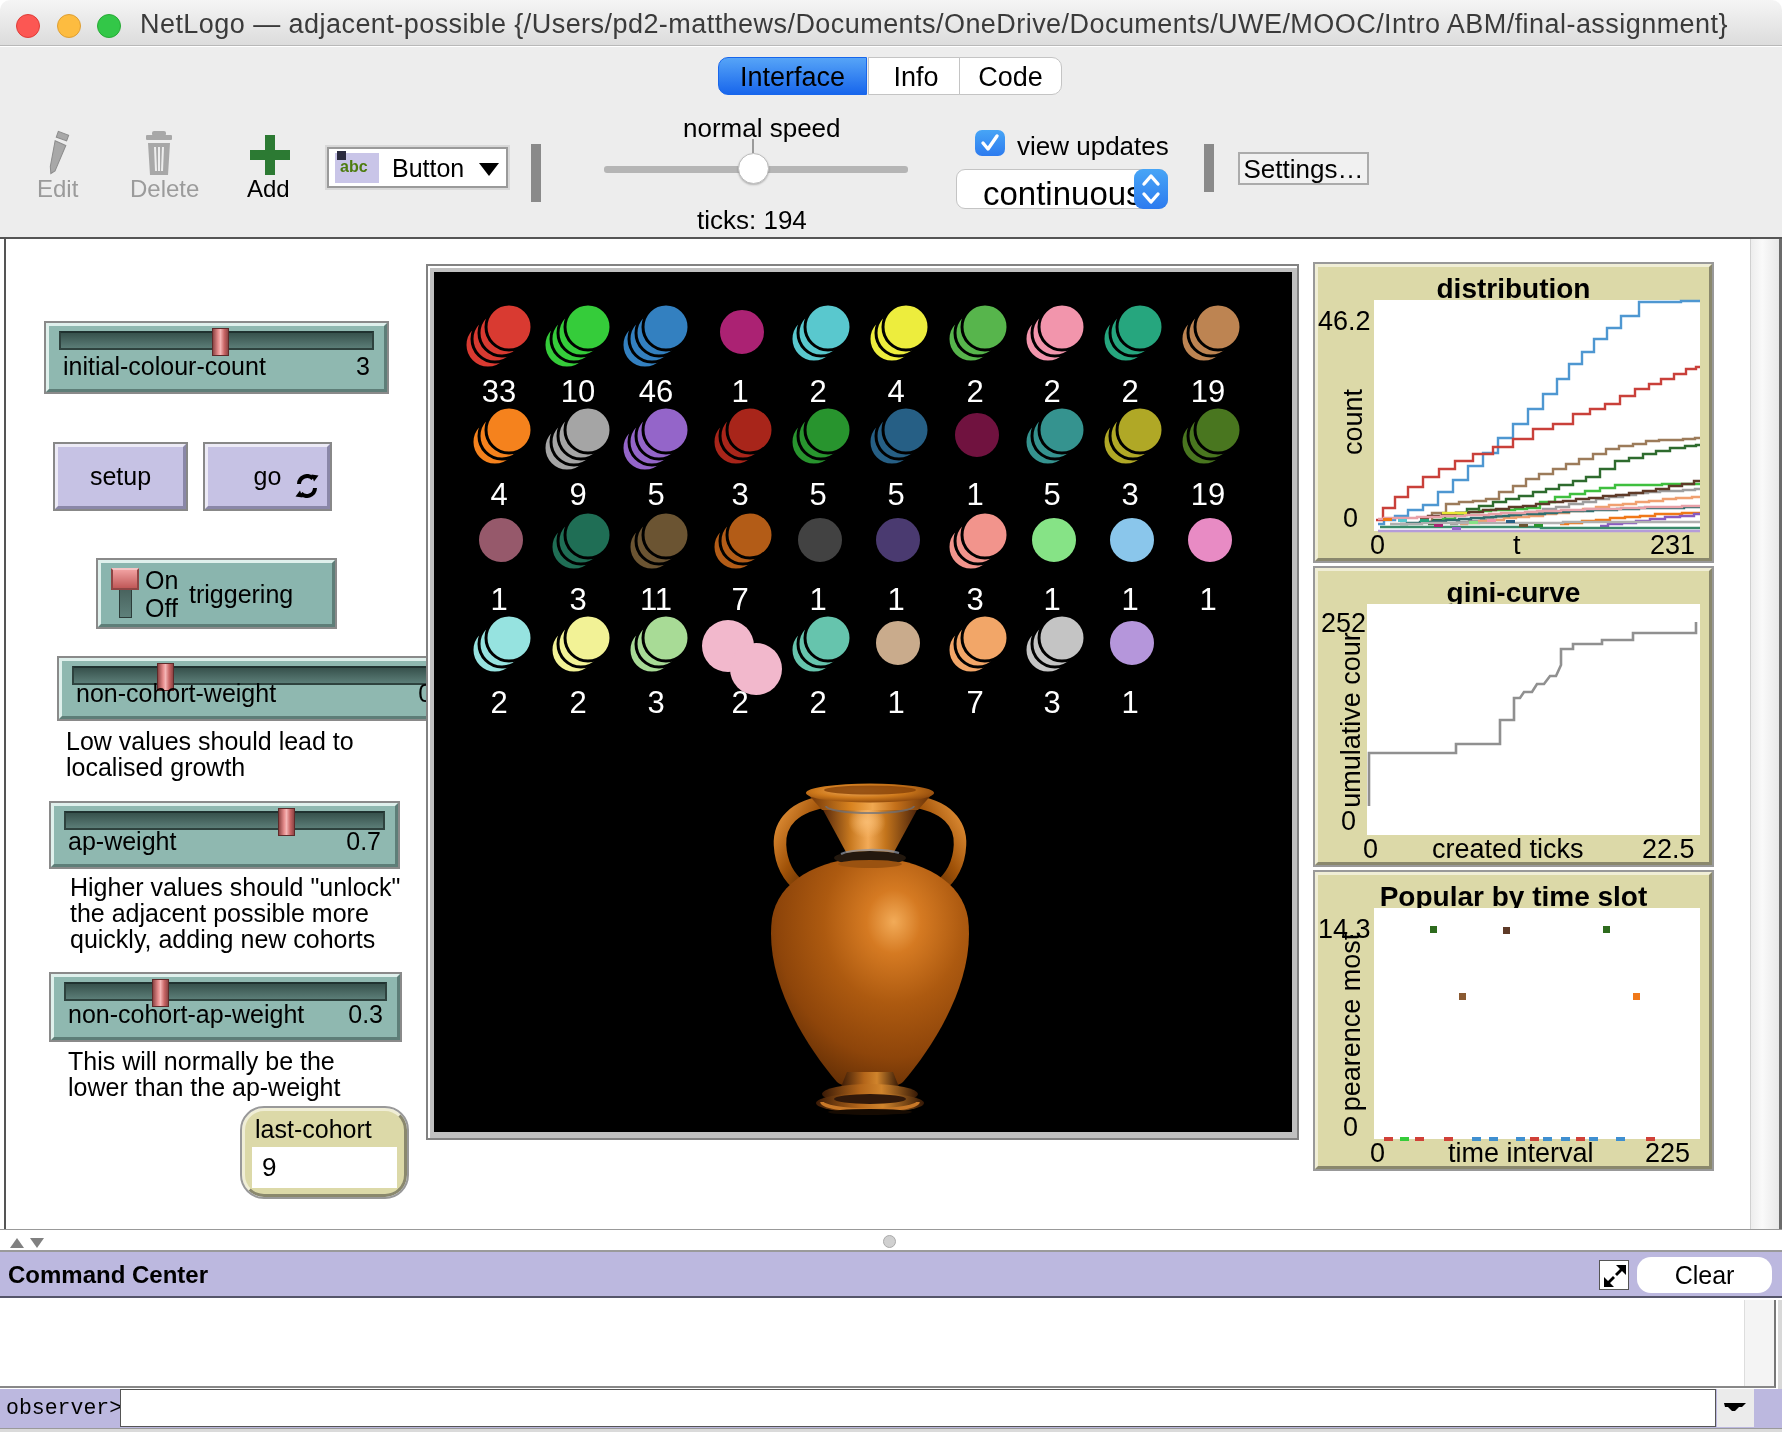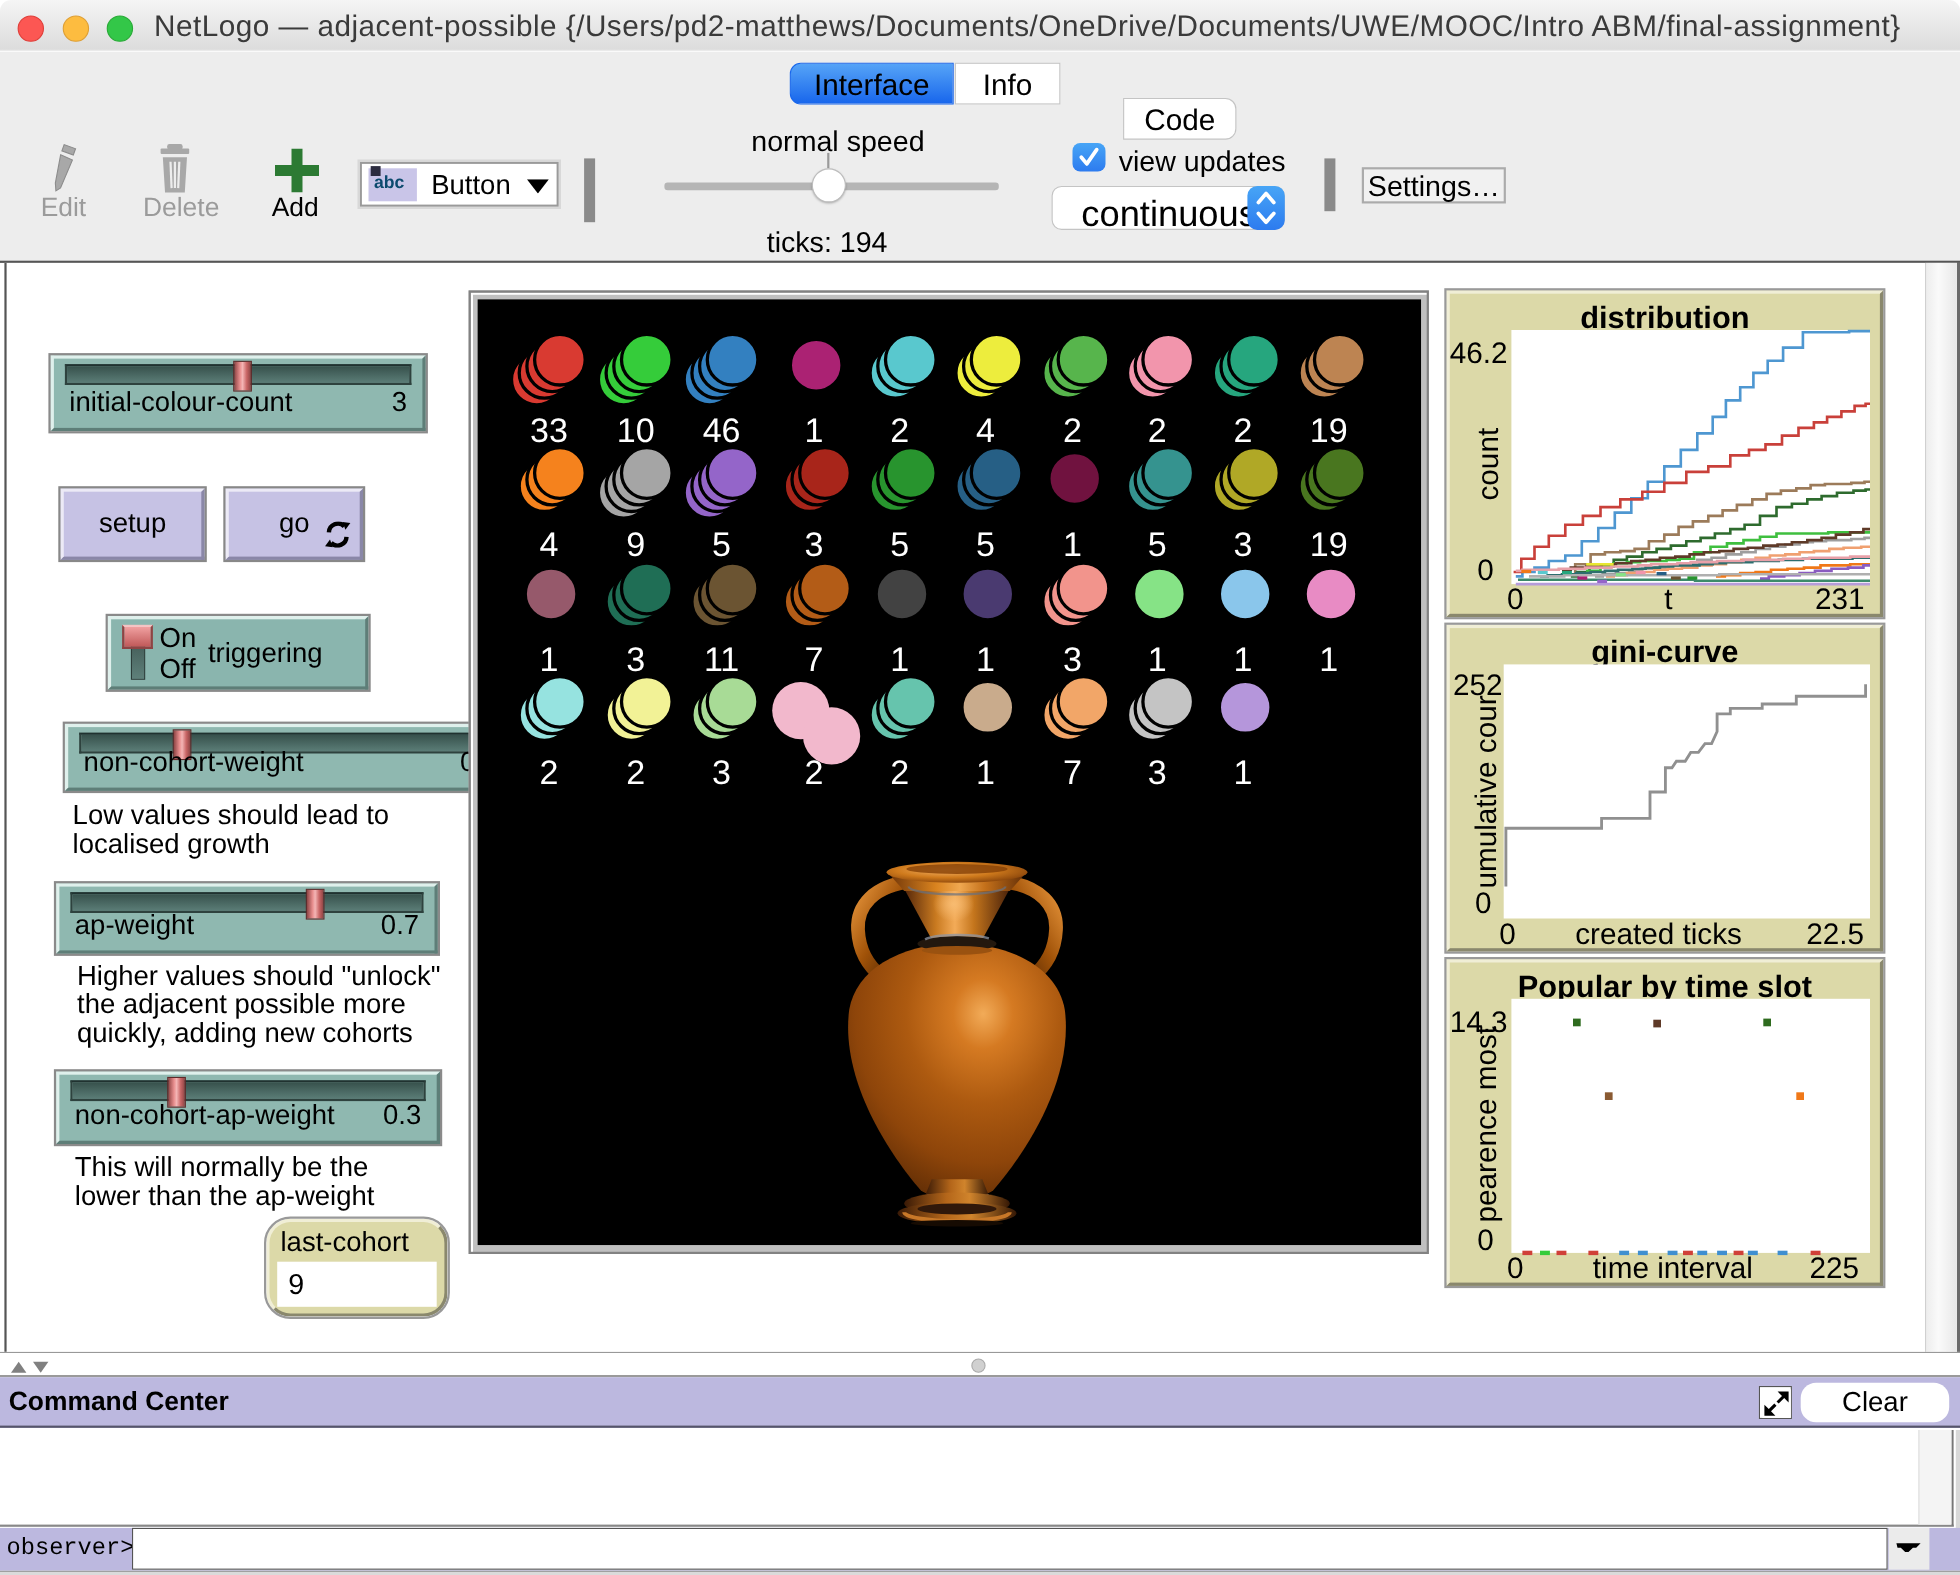--- a/index.html
+++ b/index.html
@@ -37,21 +37,21 @@
 <div id="rborder"></div>
 <div id="titlebar">
   <div class="light" style="left:16px; background:#fc5753; border:1px solid #df3d38;"></div>
   <div class="light" style="left:57px; background:#fdbc40; border:1px solid #de9f34;"></div>
   <div class="light" style="left:97px; background:#33c748; border:1px solid #27aa35;"></div>
   <div id="wintitle">NetLogo — adjacent-possible {/Users/pd2-matthews/Documents/OneDrive/Documents/UWE/MOOC/Intro ABM/final-assignment}</div>
 </div>
 <div id="toolbar">
   <div class="tab" style="left:718px; width:149px; background:linear-gradient(#56a4f7,#1866ec); border-color:#1866ec; border-radius:10px 0 0 10px;">Interface</div>
   <div class="tab" style="left:868px; width:96px;">Info</div>
-  <div class="tab" style="left:1021px; width:103px; border-radius:0 10px 10px 0;margin-top:32px;">Code</div>
+  <div class="tab" style="left:959px; width:103px; border-radius:0 10px 10px 0;">Code</div>
 
   <svg class="abs" style="left:44px; top:82px;" width="36" height="50" viewBox="0 0 36 50">
     <g fill="#a8a8a8" stroke="#8c8c8c" stroke-width="1">
       <rect x="13" y="4" width="11" height="6" transform="rotate(20 18 7)"></rect>
       <path d="M 10 12 L 21 16 L 12 42 L 8 45 L 7 38 Z" transform="rotate(4 14 28)"></path>
     </g>
   </svg>
   <div class="toolico-label" style="left:37px; top:128px;">Edit</div>
   <svg class="abs" style="left:144px; top:84px;" width="30" height="46" viewBox="0 0 30 46">
     <g fill="#a8a8a8">
@@ -66,21 +66,21 @@
       </g>
   </svg>
   <div class="toolico-label" style="left:130px; top:128px;">Delete</div>
   <svg class="abs" style="left:250px; top:88px;" width="40" height="40" viewBox="0 0 40 40">
     <path d="M 15 0 h 10 v 15 h 15 v 10 h -15 v 15 h -10 v -15 h -15 v -10 h 15 Z" fill="#2c7a33"></path>
   </svg>
   <div class="toolico-label" style="left:247px; top:128px; color:#000;">Add</div>
 
   <div class="abs" style="left:327px; top:100px; width:181px; height:41px; background:#fff; border:2px solid #9a9a9a; outline:2px solid #d8d8d8;">
     <div class="abs" style="left:6px; top:4px; width:44px; height:30px; background:#c9c5e8;"></div>
-    <div class="abs" style="left:11px; top:9px; font-size:16px; font-weight:bold; color:#0c4a6e;">abc</div>
+    <div class="abs" style="left:11px; top:9px; font-size:16px; font-weight:bold; color:#4d7c0f;">abc</div>
     <div class="abs" style="left:8px; top:2px; width:9px; height:9px; background:#2c2c40;"></div>
     <div class="abs" style="left:63px; top:5px; font-size:25px;">Button</div>
     <svg class="abs" style="left:150px; top:14px;" width="20" height="13">
         <path d="M 0 0 L 20 0 L 10 13 Z" fill="#000"></path>
       </svg>
   </div>
   <div class="sep" style="left:531px; top:97px; height:58px;"></div>
 
   <div class="abs" style="left:683px; top:66px; font-size:26px;">normal speed</div>
   <div class="abs" style="left:604px; top:119px; width:304px; height:7px; background:#b5b5b5; border-radius:3px;"></div>

